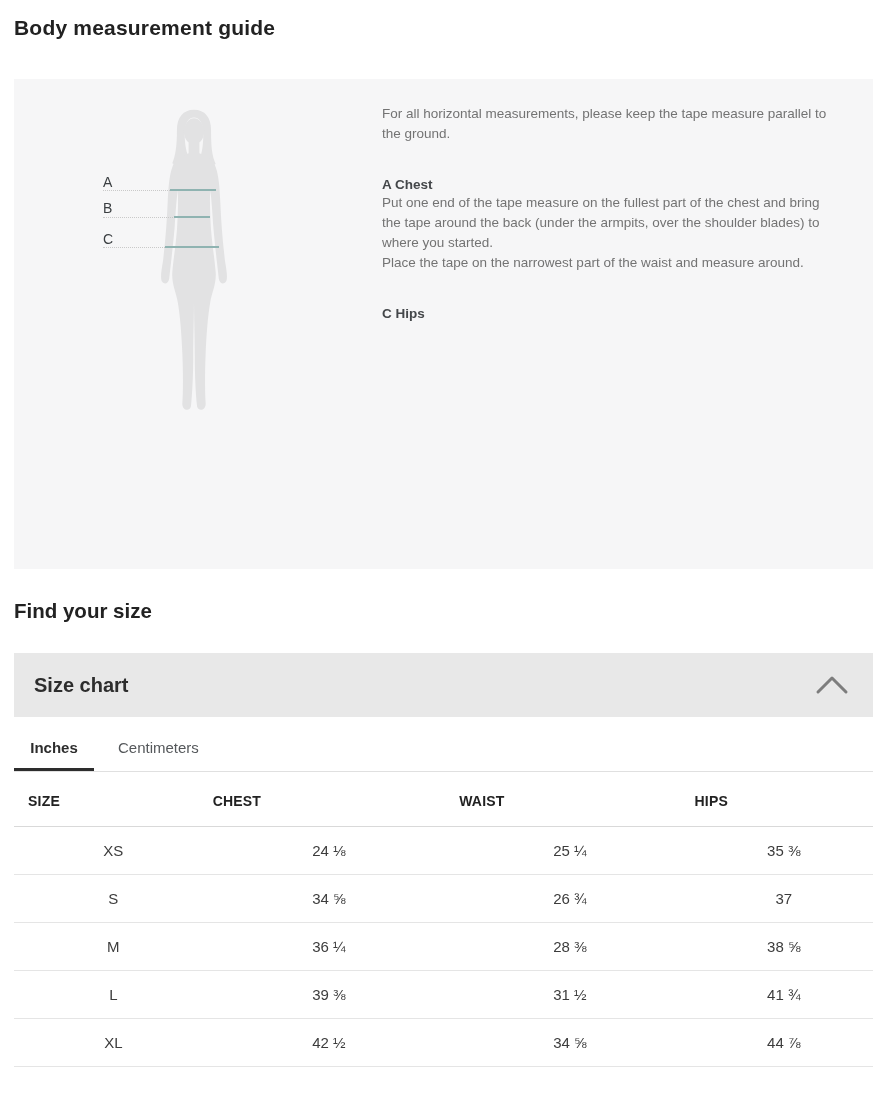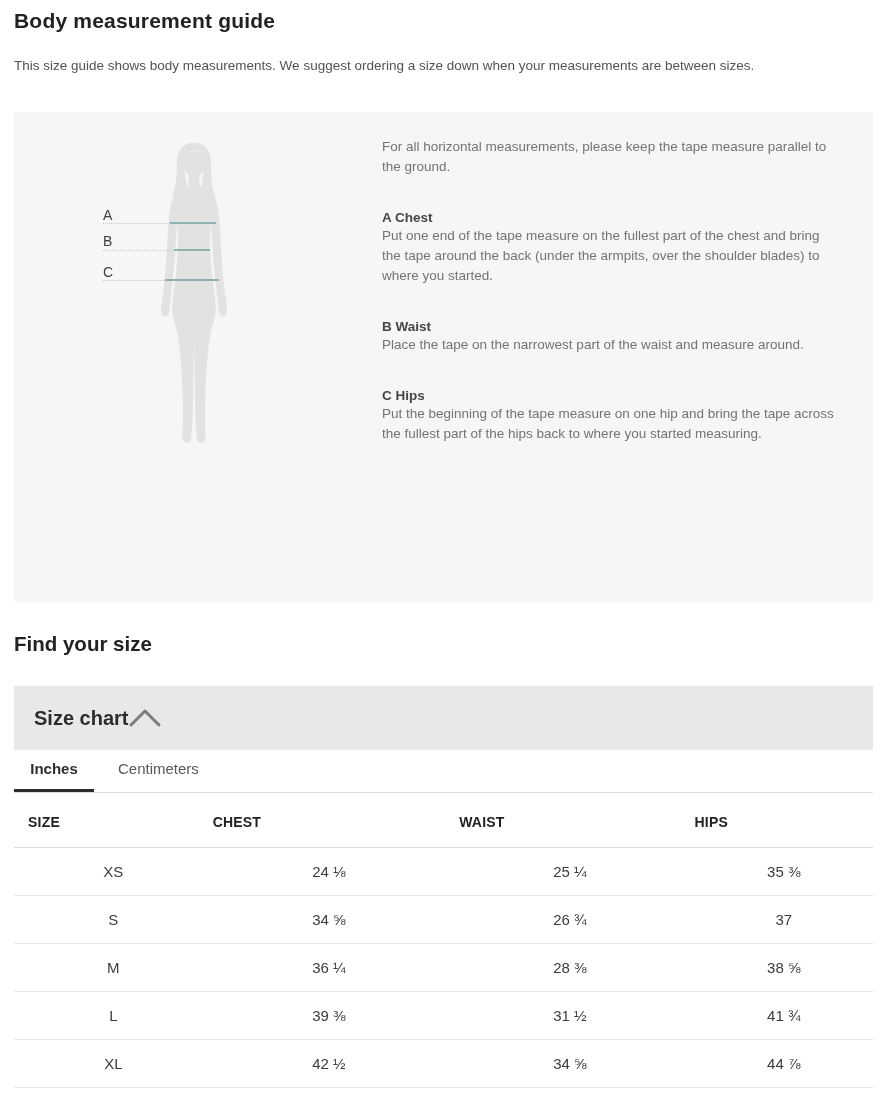--- a/index.html
+++ b/index.html
@@ -4,21 +4,21 @@
 <style>
   * { margin:0; padding:0; box-sizing:border-box; }
   html,body { background:#ffffff; }
   body {
     width:887px; height:1112px;
     font-family:"Liberation Sans","DejaVu Sans",sans-serif;
     color:#2d2d2d; overflow:hidden;
   }
   .page { padding:0 14px; }
 
-  .page-title { margin-top:9px; font-size:21px; font-weight:bold; letter-spacing:.2px; color:#222; }
+  .page-title { margin-top:16px; font-size:21px; font-weight:bold; letter-spacing:.2px; color:#222; }
   .page-subtitle { margin-top:25px; font-size:13.5px; color:#4f5356; }
 
   
   .panel {
     position:relative; margin-top:39px; height:490px;
     background:#f6f6f7; display:flex;
   }
   .figure-area { position:relative; width:368px; flex:0 0 368px; }
   .silhouette { position:absolute; left:130px; top:30px; width:100px; height:310px; }
   .m-label { position:absolute; font-size:14px; color:#3a3e41; }
@@ -37,27 +37,27 @@
   .guide-text { flex:1; padding:25px 37px 0 0; }
   .guide-text p { font-size:13.5px; line-height:20px; color:#737373; }
   .guide-heading { margin-top:32px; font-size:13.5px; line-height:17px; font-weight:bold; color:#44474a; }
   .guide-body { }
 
   
   .find-size-title { margin-top:30px; font-size:20.5px; font-weight:bold; color:#222; }
 
   .accordion {
     margin-top:30px; height:64px; background:#e8e8e8;
-    display:flex; align-items:center; justify-content:flex-start;
+    display:flex; align-items:center; justify-content:space-between;
     padding:0 24px 0 20px; cursor:pointer;
   }
   .accordion-label { font-size:20px; font-weight:bold; color:#2d2d2d; }
   .chevron { width:34px; height:20px; display:block; }
 
-  .tabs { display:flex; border-bottom:1px solid #e0e0e0; }
+  .tabs { display:flex; border-bottom:1px solid #e0e0e0; padding-top:12px; }
   .tab {
     font-size:15px; color:#55585b; text-align:center;
     padding:10px 0 15px; cursor:pointer;
   }
   .tab-inches { width:80px; }
   .tab-cm { padding-left:24px; padding-right:24px; }
   .tab.active { color:#2d2d2d; font-weight:bold; box-shadow:inset 0 -3px 0 #2d2d2d; }
 
   
   table.size-table { width:100%; border-collapse:collapse; table-layout:fixed; }
@@ -72,21 +72,20 @@
     text-align:center; font-size:15px; color:#3c3c3c;
     padding:15px 0 15px 14px; border-bottom:1px solid #e5e5e5; height:48px;
   }
 </style>
 </head>
 <body>
 
 <div class="page">
 
   <h1 class="page-title">Body measurement guide</h1>
-  <p class="page-subtitle">This size guide shows body measurements. We suggest ordering a size down when your measurements are between sizes.</p>
 
   <div class="panel">
 
     <div class="figure-area">
       <svg class="silhouette" viewBox="0 0 110 400" aria-hidden="true">
         <g fill="#e2e2e3">
 
           <path d="M55,1 C41,1 33,11 33,27 C33,48 31,60 27,70 C36,75 45,71 48,62 C44,53 43,42 43,31
                    C43,18 48,11 55,11 C62,11 67,18 67,31 C67,44 66,56 62,64 C64,73 73,77 83,71
                    C78,60 77,48 77,27 C77,11 69,1 55,1 Z"></path>
@@ -139,25 +138,23 @@
       <div class="m-line m-line-c"></div>
       <div class="m-tape m-tape-c"></div>
     </div>
 
     <div class="guide-text">
       <p>For all horizontal measurements, please keep the tape measure parallel to the ground.</p>
 
       <h3 class="guide-heading">A Chest</h3>
       <p class="guide-body">Put one end of the tape measure on the fullest part of the chest and bring the tape around the back (under the armpits, over the shoulder blades) to where you started.</p>
 
-      <h3 class="guide-heading">B Waist</h3>
       <p class="guide-body">Place the tape on the narrowest part of the waist and measure around.</p>
 
       <h3 class="guide-heading">C Hips</h3>
-      <p class="guide-body">Put the beginning of the tape measure on one hip and bring the tape across the fullest part of the hips back to where you started measuring.</p>
     </div>
   </div>
 
   <h2 class="find-size-title">Find your size</h2>
 
   <div class="accordion">
     <span class="accordion-label">Size chart</span>
     <svg class="chevron" viewBox="0 0 34 20" aria-hidden="true">
       <polyline points="3,17 17,3 31,17" fill="none" stroke="#7d7d7d" stroke-width="3" stroke-linecap="round" stroke-linejoin="round"></polyline>
     </svg>

